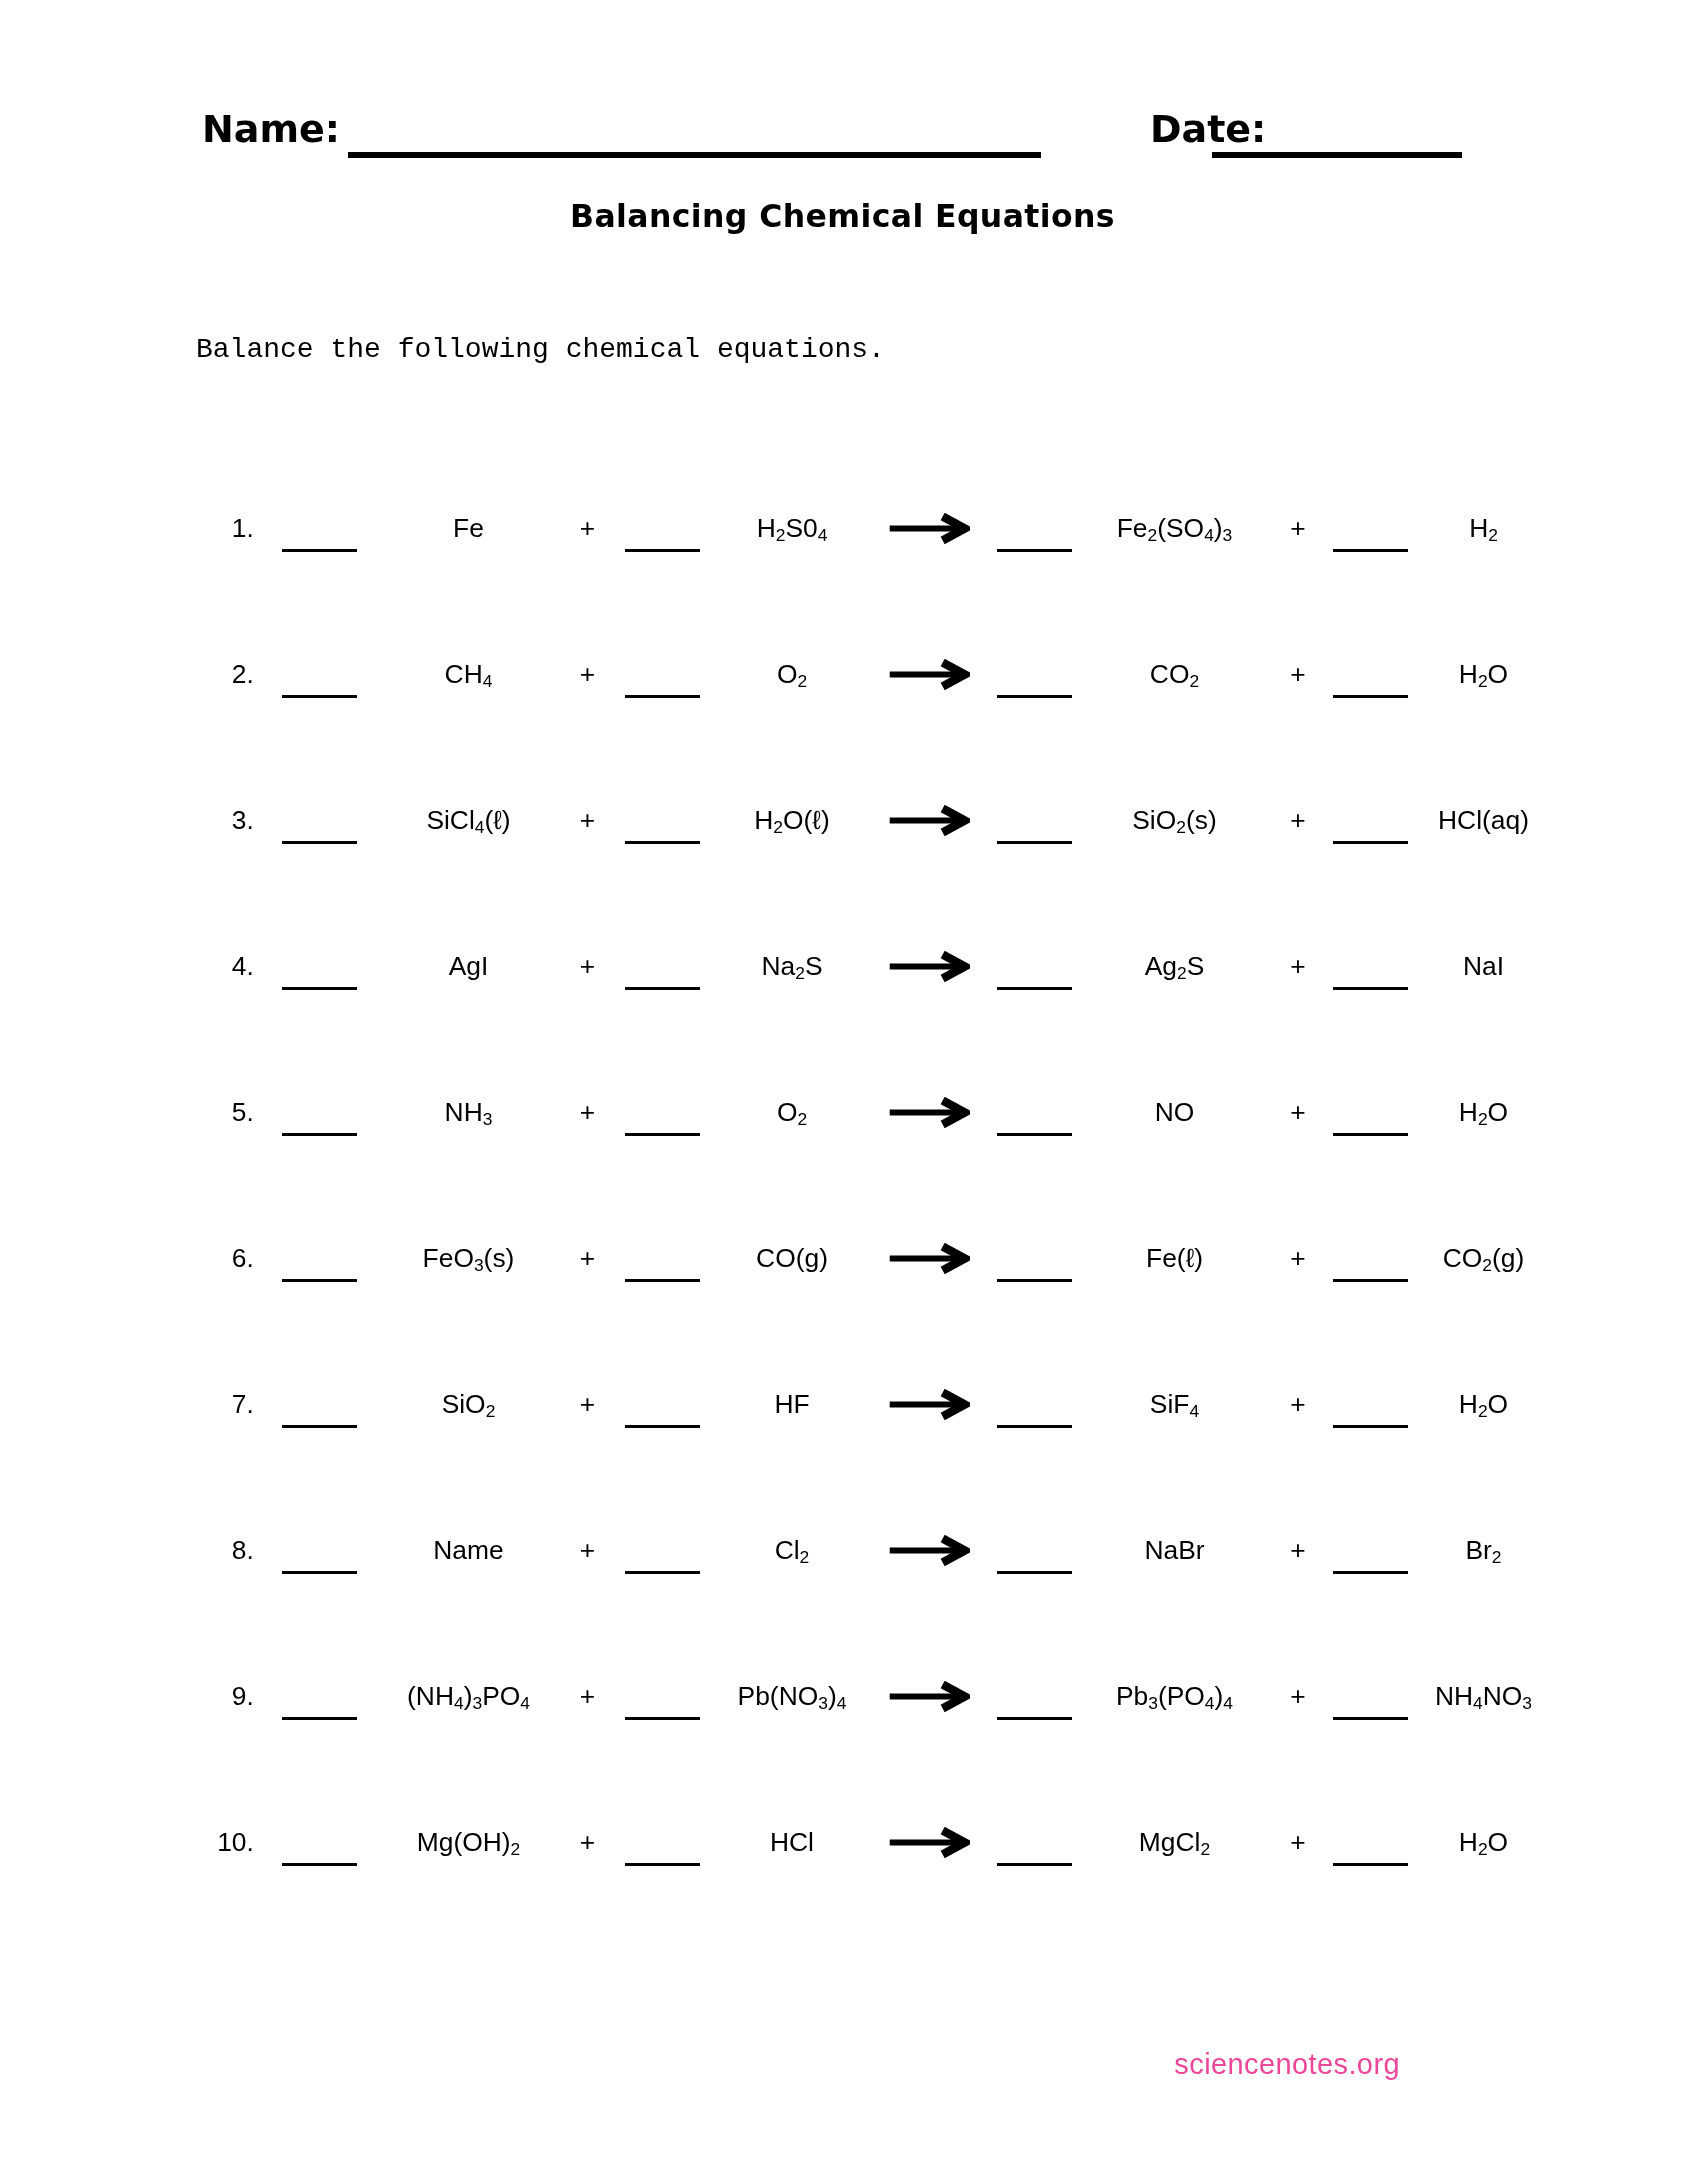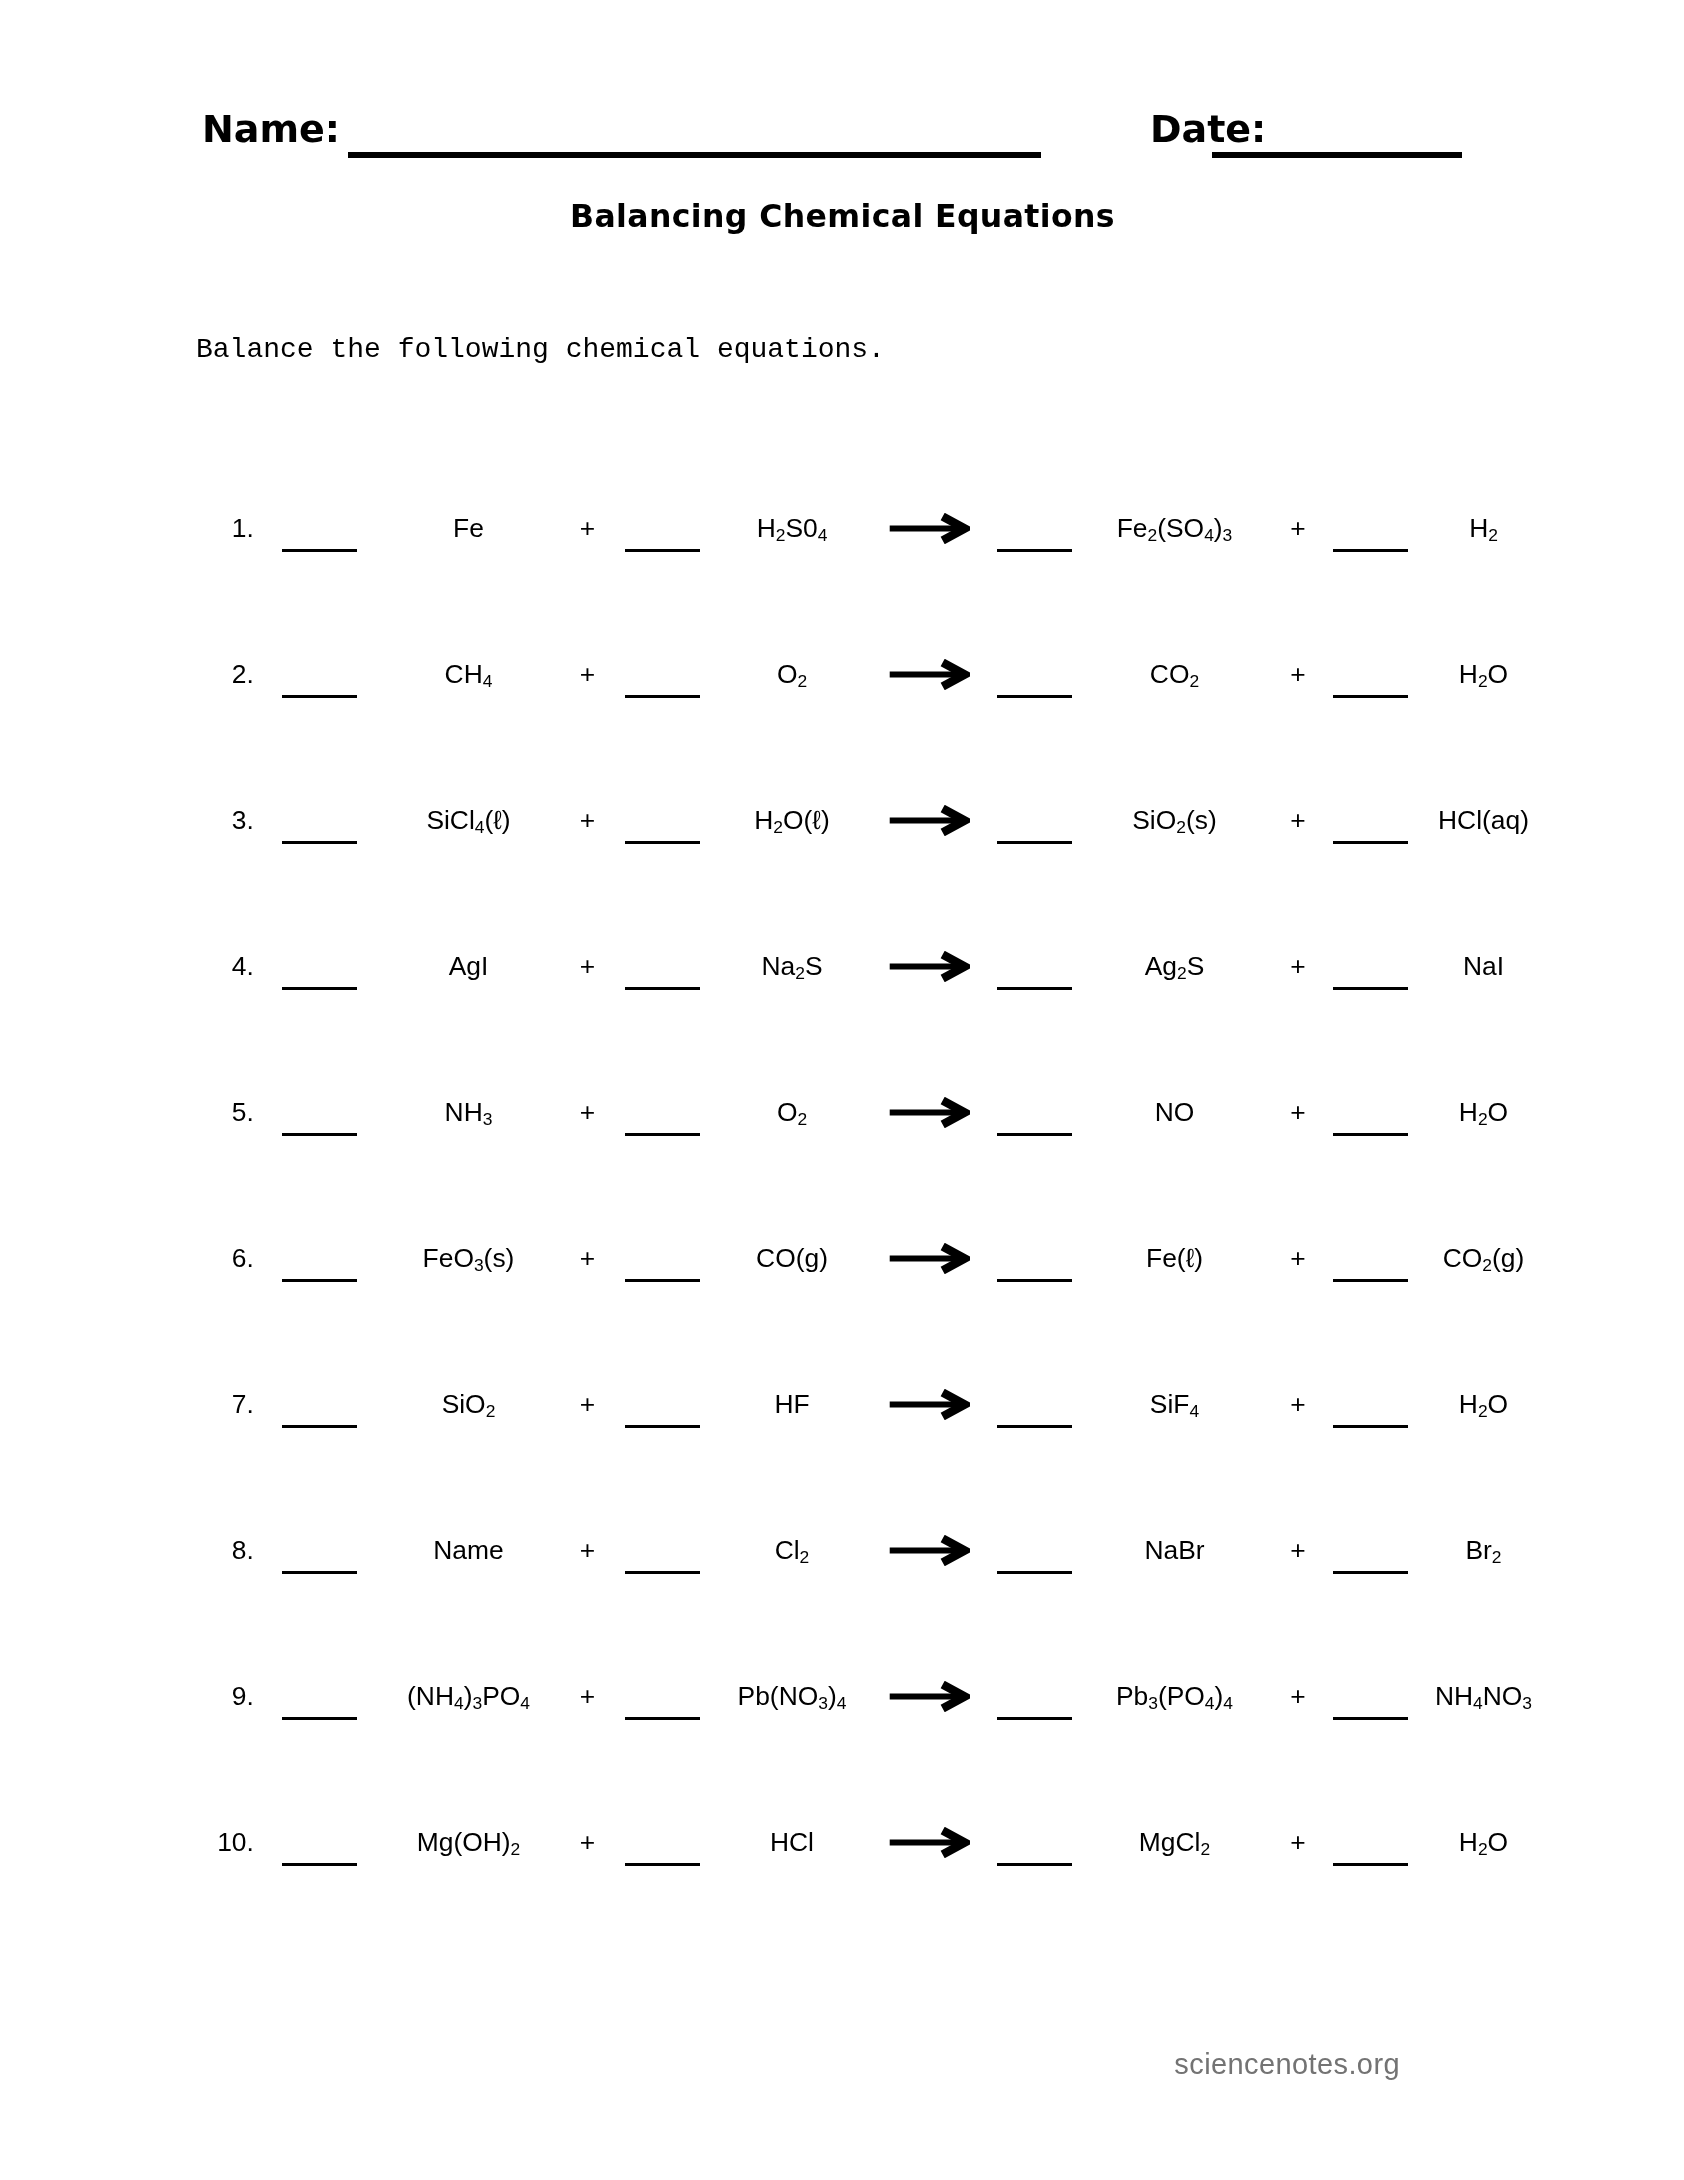--- a/index.html
+++ b/index.html
@@ -88,21 +88,21 @@
     border-bottom: 3.4px solid #000;
   }
   .arrow-cell { line-height: 0; }
 
   
   .footer-watermark {
     position: absolute;
     top: 2048px;
     right: 285px;
     font-size: 29px;
-    color: #737373;
+    color: #ec4899;
     letter-spacing: 0.4px;
   }
 </style>
 </head>
 <body>
 
 <div class="page">
 
   <span class="hdr-label name-label">Name:</span>
   <span class="write-line name-line"></span>

